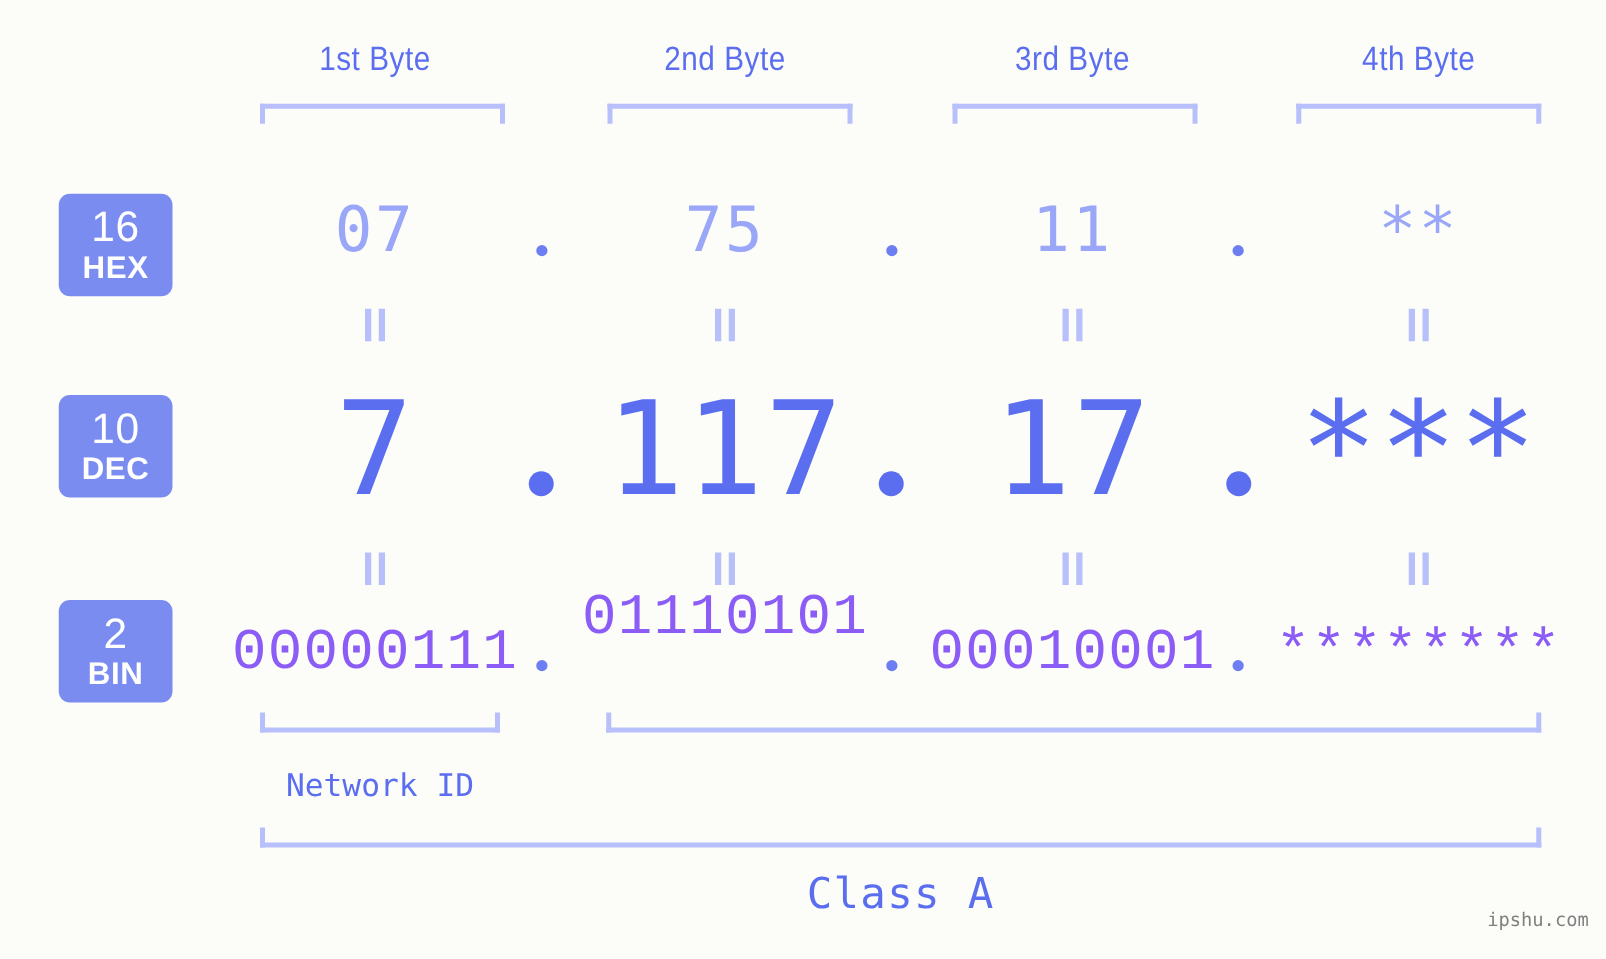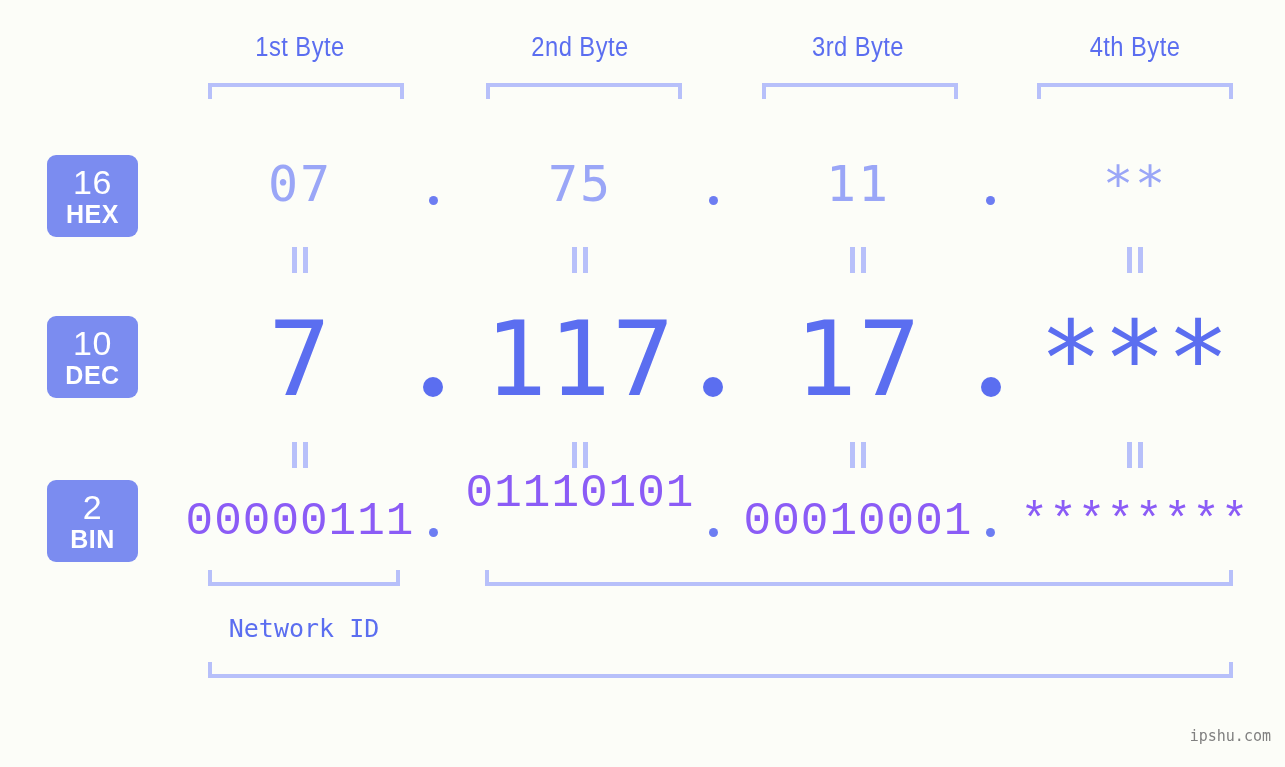--- a/index.html
+++ b/index.html
@@ -261,16 +261,17 @@
     <div class="dot dot-sm abs" style="left:709px; top:528px;"></div>
     <div class="dot dot-sm abs" style="left:986px; top:528px;"></div>
   </div>
 
   <div class="bracket-up" style="left:208px; top:570px; width:192px;"></div>
   <div class="bracket-up" style="left:485px; top:570px; width:748px;"></div>
 
   <div class="id-label" style="left:184px; top:614px; width:240px;">Network ID</div>
 
   <div class="bracket-up" style="left:208px; top:662px; width:1025px;"></div>
+  <div class="class-label" style="left:208px; top:695px; width:1025px;">Class A</div>
 
   <div class="watermark">ipshu.com</div>
 
 </div>
 
 </body></html>

